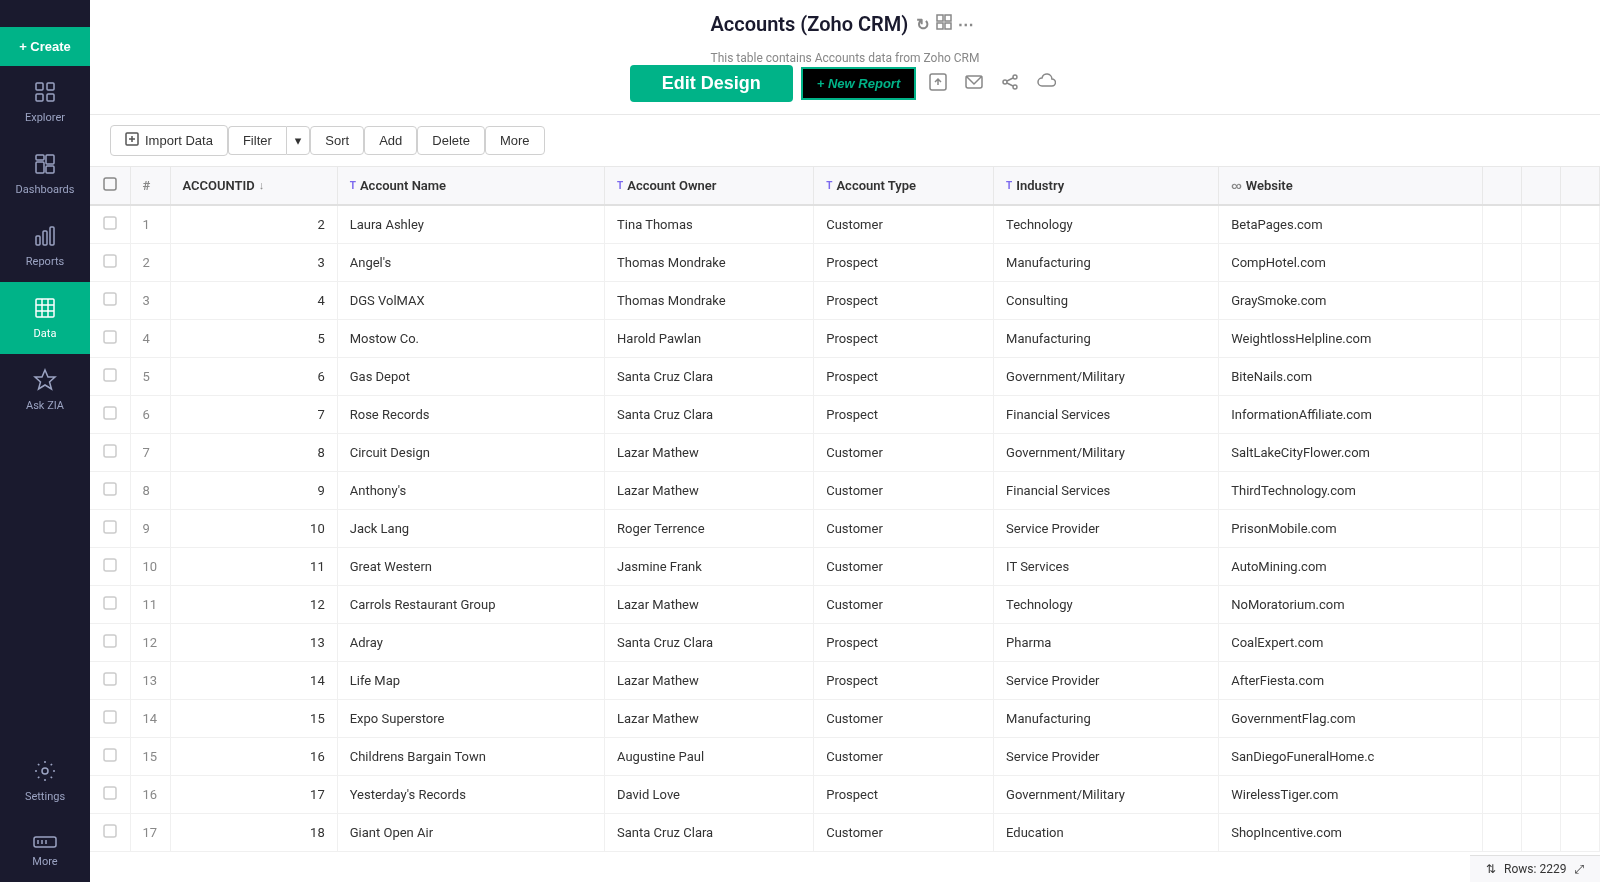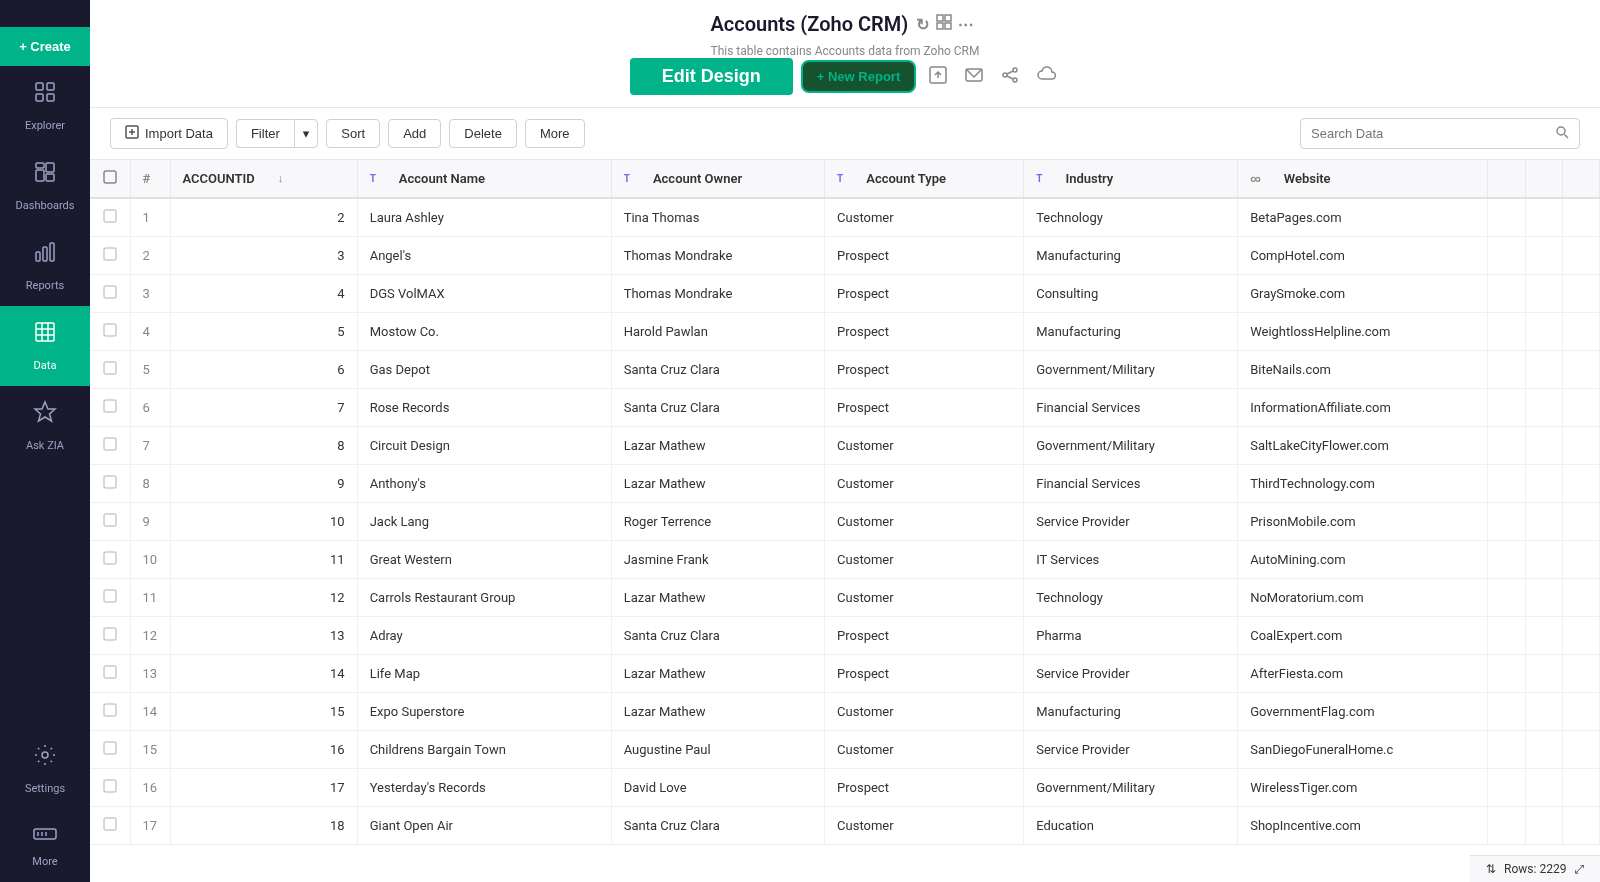--- a/index.html
+++ b/index.html
@@ -34,21 +34,21 @@
     .sidebar-item {
       display: flex;
       flex-direction: column;
       align-items: center;
       justify-content: center;
       width: 100%;
       padding: 14px 8px;
       color: #9ba3c2;
       cursor: pointer;
       font-size: 11px;
-      gap: 12px;
+      gap: 4px;
     }
     .sidebar-item.active { background: #00b388; color: white; }
     .sidebar-icon { font-size: 20px; line-height: 1; }
     .sidebar-label { font-size: 11px; }
     .sidebar-spacer { flex: 1; }
 
     
     .main-content {
       flex: 1;
       display: flex;
@@ -69,60 +69,60 @@
     }
     .header-left { display: flex; flex-direction: column; }
     .header-title {
       font-size: 20px;
       font-weight: 600;
       color: #1a1a2e;
       display: flex;
       align-items: center;
       gap: 8px;
     }
-    .header-subtitle { font-size: 12px; color: #888; margin-top: 8px; }
+    .header-subtitle { font-size: 12px; color: #888; margin-top: 15px; }
     .header-icons { display: flex; align-items: center; gap: 6px; color: #888; font-size: 16px; }
     .header-right { display: flex; align-items: center; gap: 8px; }
     .btn-edit-design {
       background: #00b388;
       color: white;
       border: none;
       padding: 8px 32px;
       border-radius: 4px;
       font-size: 18px;
       font-weight: 600;
       cursor: pointer;
     }
     .btn-new-report {
-      background: #14532d;
+      background: #000000;
       color: #00b388;
       border: 2px solid #00b388;
       padding: 7px 14px;
-      border-radius: 8px;
+      border-radius: 0;
       font-size: 13px;
       font-weight: 600;
       cursor: pointer;
       display: flex;
       align-items: center;
       gap: 4px;
+      font-style: italic;
     }
     .header-action-icon {
       color: #888;
       font-size: 18px;
       cursor: pointer;
       padding: 4px;
     }
 
     
     .toolbar {
       display: flex;
       align-items: center;
       padding: 10px 20px;
       border-bottom: 1px solid #e8e8e8;
-      gap: 8px;
       flex-shrink: 0;
     }
     .toolbar-right { margin-left: auto; }
     .btn {
       background: white;
       border: 1px solid #d0d0d0;
       border-radius: 4px;
       padding: 6px 14px;
       font-size: 13px;
       cursor: pointer;
@@ -183,21 +183,21 @@
       border-bottom: 1px solid #f0f0f0;
       border-right: 1px solid #f0f0f0;
       color: #333;
       white-space: nowrap;
     }
     .col-checkbox { width: 40px; text-align: center; }
     .col-num { width: 40px; color: #888; text-align: left; }
     .col-sort { color: #888; font-size: 11px; margin-left: 4px; }
     .th-type { color: #7b68ee; font-size: 10px; font-weight: 700; margin-right: 4px; }
     .th-type-oo { font-size: 10px; font-weight: 700; margin-right: 4px; color: #888; }
-    .th-content { display: flex; align-items: center; gap: 19px; }
+    .th-content { display: flex; align-items: center; }
 
     
     .table-footer {
       position: fixed;
       bottom: 0;
       right: 0;
       background: #f8f8fa;
       border-top: 1px solid #e0e0e0;
       padding: 6px 16px;
       font-size: 12px;
@@ -363,31 +363,20 @@
     <div class="filter-btn-group">
       <button class="btn filter-main">Filter</button>
       <button class="btn filter-arrow">
         <span>▾</span>
       </button>
     </div>
     <button class="btn">Sort</button>
     <button class="btn">Add</button>
     <button class="btn">Delete</button>
     <button class="btn">More</button>
-    <div class="toolbar-right">
-      <div class="search-box">
-        <input type="text" placeholder="Search Data" style="">
-        <span>
-          <svg width="14" height="14" viewBox="0 0 14 14" fill="none" stroke="#888" stroke-width="1.5">
-              <circle cx="6" cy="6" r="4"></circle>
-              <line x1="9.5" y1="9.5" x2="13" y2="13"></line>
-            </svg>
-        </span>
-      </div>
-    </div>
   </div>
 
   <div class="table-container">
     <table>
       <thead>
         <tr>
           <th class="col-checkbox">
             <svg width="14" height="14" viewBox="0 0 14 14" fill="none" stroke="#888" stroke-width="1.5">
                 <rect x="1" y="1" width="12" height="12" rx="2"></rect>
               </svg>

